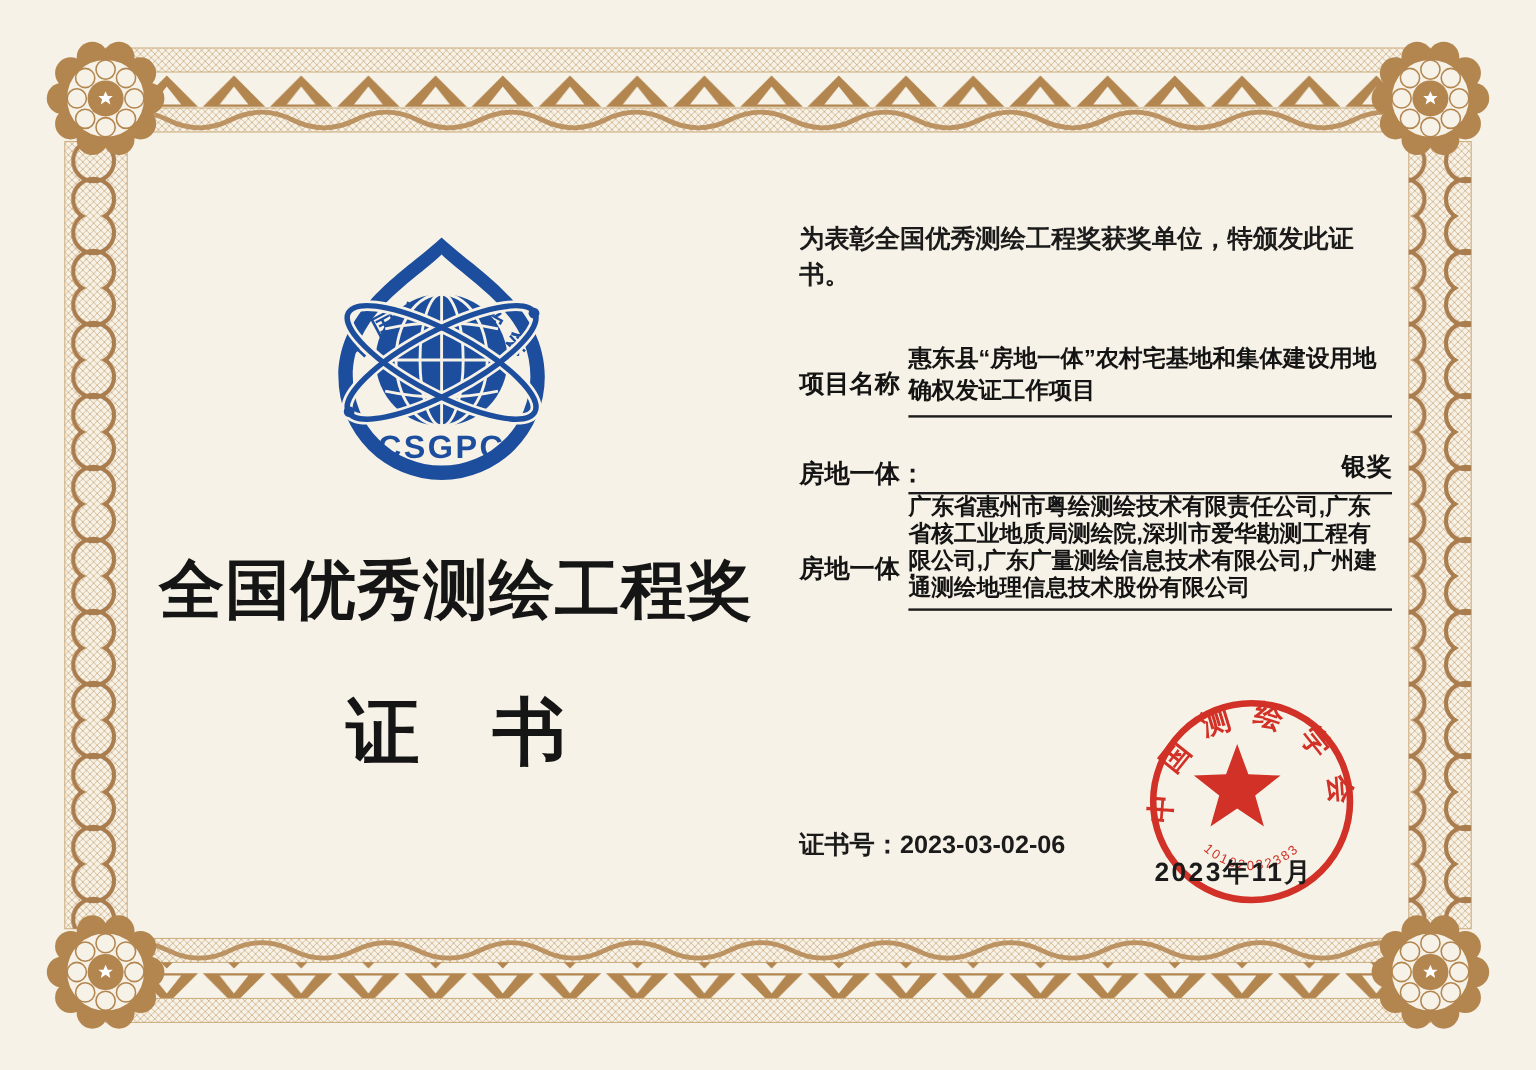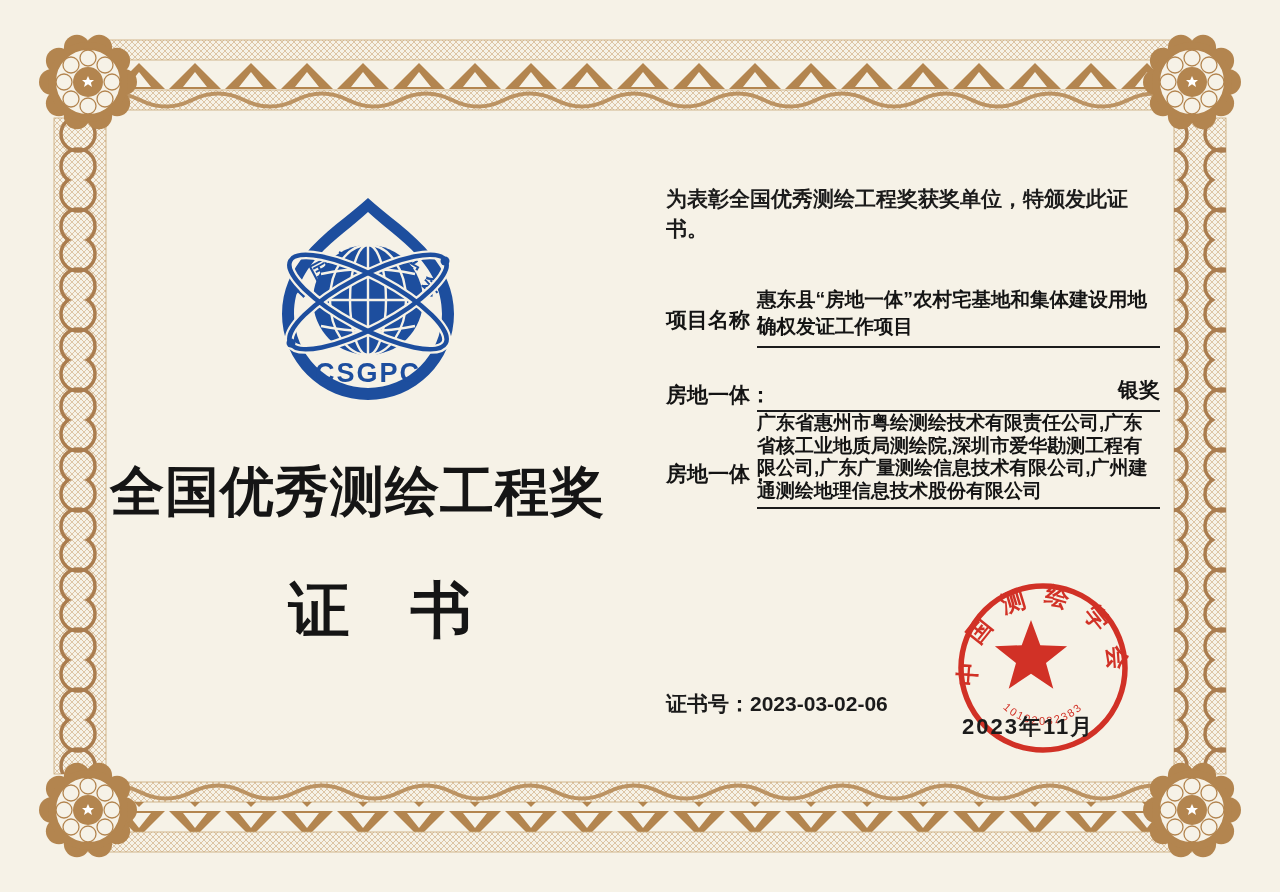--- a/index.html
+++ b/index.html
@@ -1,21 +1,21 @@
 <!DOCTYPE html>
 <html><head>
 <meta charset="utf-8">
 <style>
   html,body{margin:0;padding:0;}
   body{width:1280px;height:892px;overflow:hidden;background:#f6f2e7;
        font-family:"Liberation Sans","DejaVu Sans",sans-serif;}
   .page{position:relative;width:1280px;height:892px;background:#f6f2e7;}
   .frame{position:absolute;left:0;top:0;width:1280px;height:892px;}
   .logo-svg{position:absolute;left:258px;top:192px;width:220px;height:212px;}
-  .award-title{position:absolute;left:110px;top:456px;width:540px;text-align:left;
+  .award-title{position:absolute;left:110px;top:456px;width:540px;text-align:center;
     font-size:54px;font-weight:800;color:#151515;letter-spacing:1px;}
   .doc-title{position:absolute;left:110px;top:570px;width:540px;text-align:center;
     font-size:61px;font-weight:800;color:#151515;}
   .intro{position:absolute;left:666px;top:184px;width:494px;font-size:21px;line-height:30px;
     font-weight:600;color:#1b1b1b;font-family:"Liberation Serif","DejaVu Serif",serif;}
   .field-label{position:absolute;font-size:21px;font-weight:700;color:#141414;white-space:nowrap;}
   .field-value{position:absolute;left:757px;width:403px;color:#141414;font-weight:700;
     border-bottom:2.5px solid #1c1c1c;}
   .v-project{top:286px;font-size:19.5px;line-height:27px;padding-bottom:6px;}
   .v-grade{top:377px;font-size:21px;line-height:26px;text-align:right;padding-bottom:7px;}

